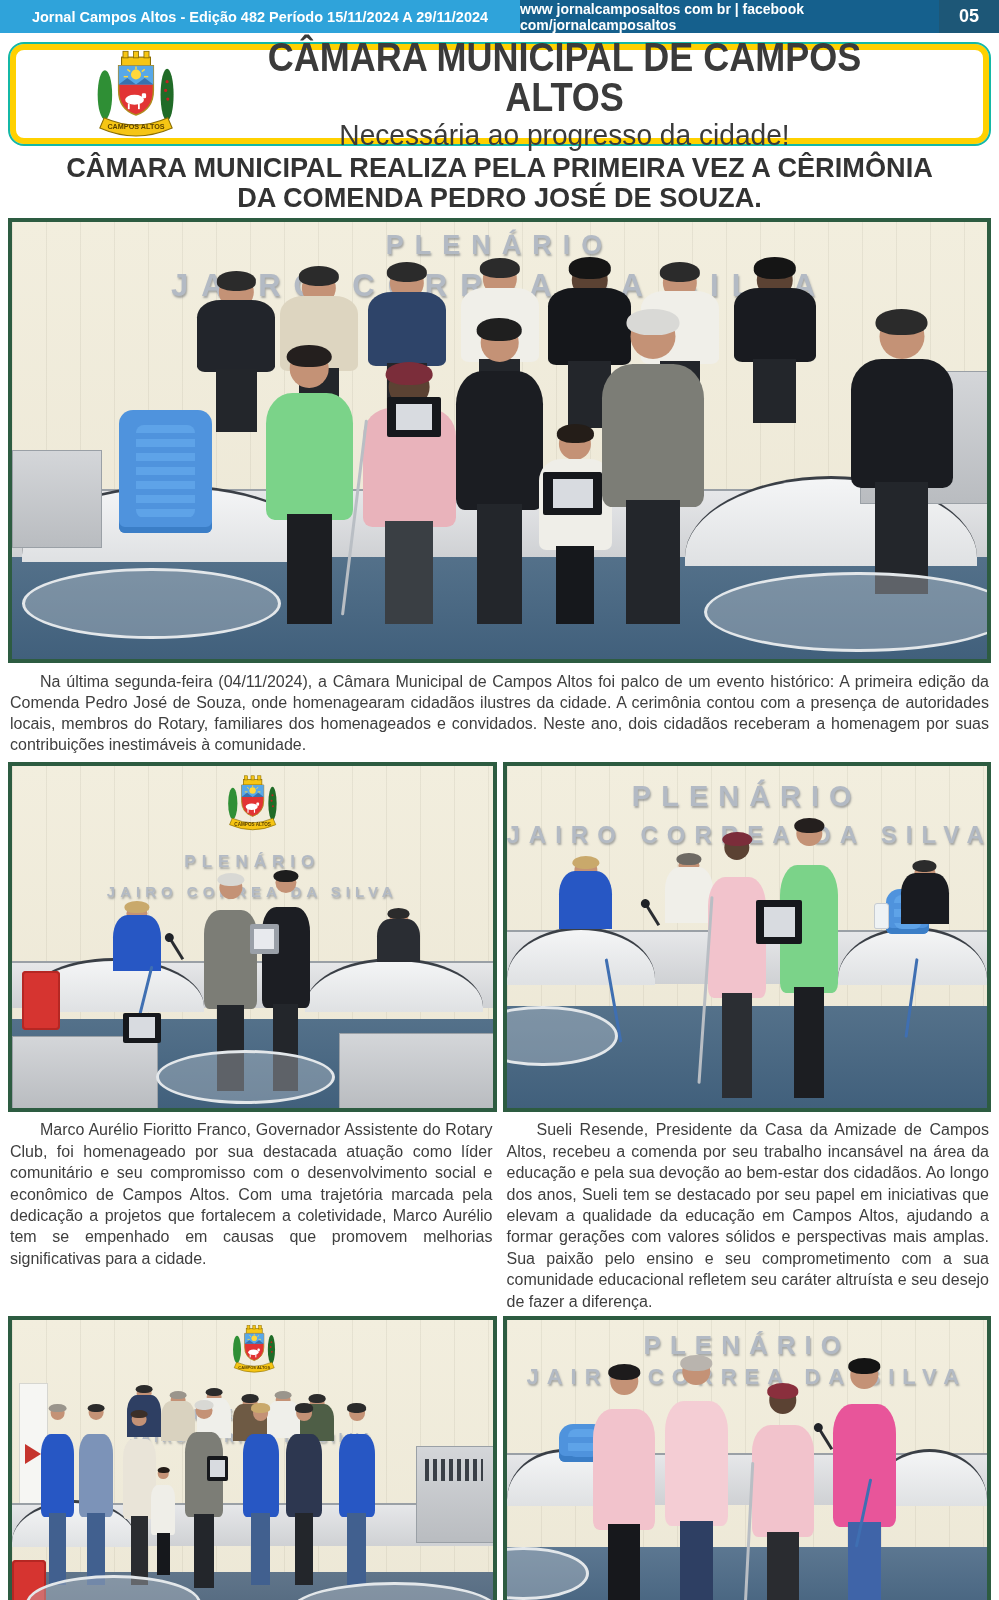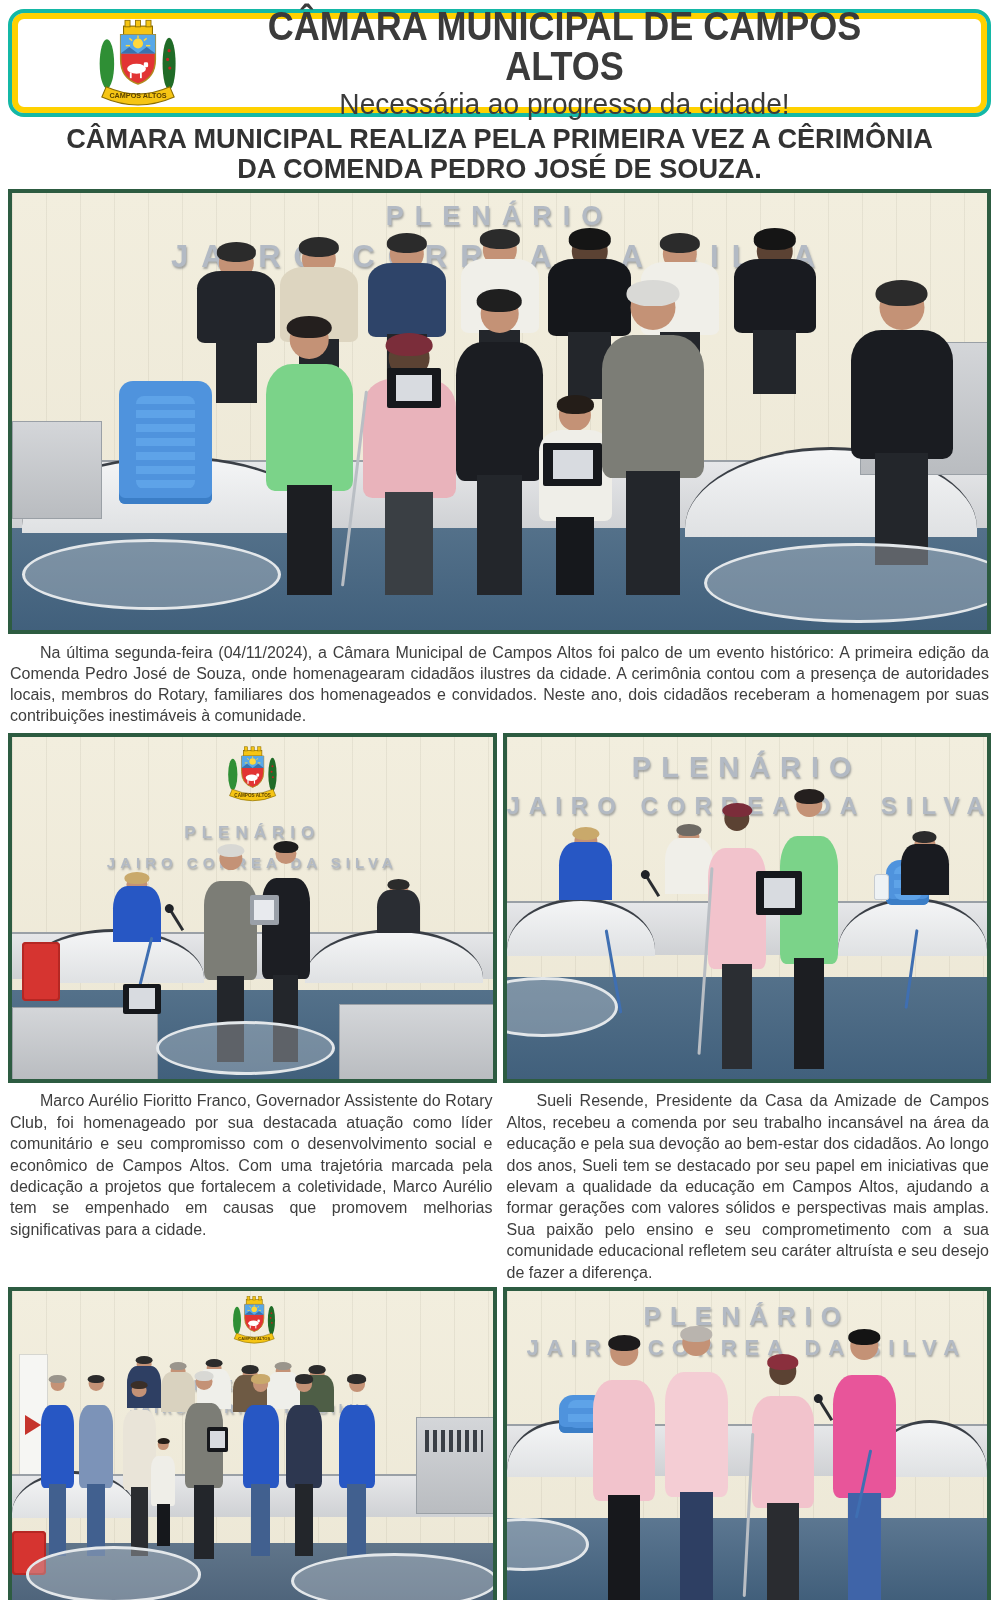--- a/index.html
+++ b/index.html
@@ -5,21 +5,21 @@
   html,body{margin:0;padding:0;background:#ffffff;}
   body{width:999px;height:1600px;font-family:"Liberation Sans",sans-serif;color:#3e3e3e;overflow:hidden;}
 
   
   .topbar{display:flex;height:33px;}
   .topbar-left{flex:0 0 520px;background:#2FA3DA;color:#fff;font-weight:bold;font-size:14.5px;display:flex;align-items:center;justify-content:center;}
   .topbar-center{flex:1;background:#15608D;color:#fff;font-weight:bold;font-size:14px;display:flex;align-items:center;justify-content:center;}
   .topbar-page{flex:0 0 60px;background:#1D5777;color:#fff;font-weight:bold;font-size:18px;display:flex;align-items:center;justify-content:center;}
 
   
-  .masthead{position:relative;margin:9px 8px 4px;height:100px;background:#fff;border:4px solid #14b8a6;border-radius:16px;box-shadow:inset 0 0 0 6px #FFD100;display:flex;align-items:center;}
+  .masthead{position:relative;margin:9px 8px 4px;height:100px;background:#fff;border:2px solid #14b8a6;border-radius:16px;box-shadow:inset 0 0 0 6px #FFD100;display:flex;align-items:center;}
   .mast-crest{margin-left:66px;width:120px;height:94px;flex:0 0 auto;}
   .mast-text{flex:1;text-align:center;margin-right:56px;}
   .mast-title{font-size:40px;font-weight:bold;color:#3b3b3b;line-height:1;transform:scaleX(.9);}
   .mast-tag{font-size:29px;color:#3b3b3b;line-height:1.05;margin-top:3px;transform:scaleX(.97);}
 
   
   .headline{margin:7px 30px 5px;text-align:center;font-weight:bold;font-size:28px;line-height:1.08;color:#333;transform:scaleX(.97);}
 
   
   .photo-frame{position:relative;overflow:hidden;border:4px solid #2D5C41;background:#be185d;}
@@ -98,20 +98,25 @@
         <line x1="50" y1="78" x2="50" y2="86"></line>
         <line x1="64" y1="78" x2="64" y2="86"></line>
       </g>
     <path d="M16 98 q44 20 88 0 l6 14 q-50 22 -100 0 z" fill="#f6c514" stroke="#8a6d00" stroke-width="1.5"></path>
     <text x="60" y="114" text-anchor="middle" font-size="10" font-weight="bold" fill="#5c4300">CAMPOS ALTOS</text>
   </symbol>
 </svg>
 
 <div>
 
+  <div class="topbar">
+    <div class="topbar-left">Jornal Campos Altos - Edição 482 Período 15/11/2024 A 29/11/2024</div>
+    <div class="topbar-center">www jornalcamposaltos com br   |   facebook com/jornalcamposaltos</div>
+    <div class="topbar-page">05</div>
+  </div>
 
   <div class="masthead">
     <svg class="mast-crest">
         <use href="#crest"></use>
       </svg>
     <div class="mast-text">
       <div class="mast-title">CÂMARA MUNICIPAL DE CAMPOS ALTOS</div>
       <div class="mast-tag">Necessária ao progresso da cidade!</div>
     </div>
   </div>

